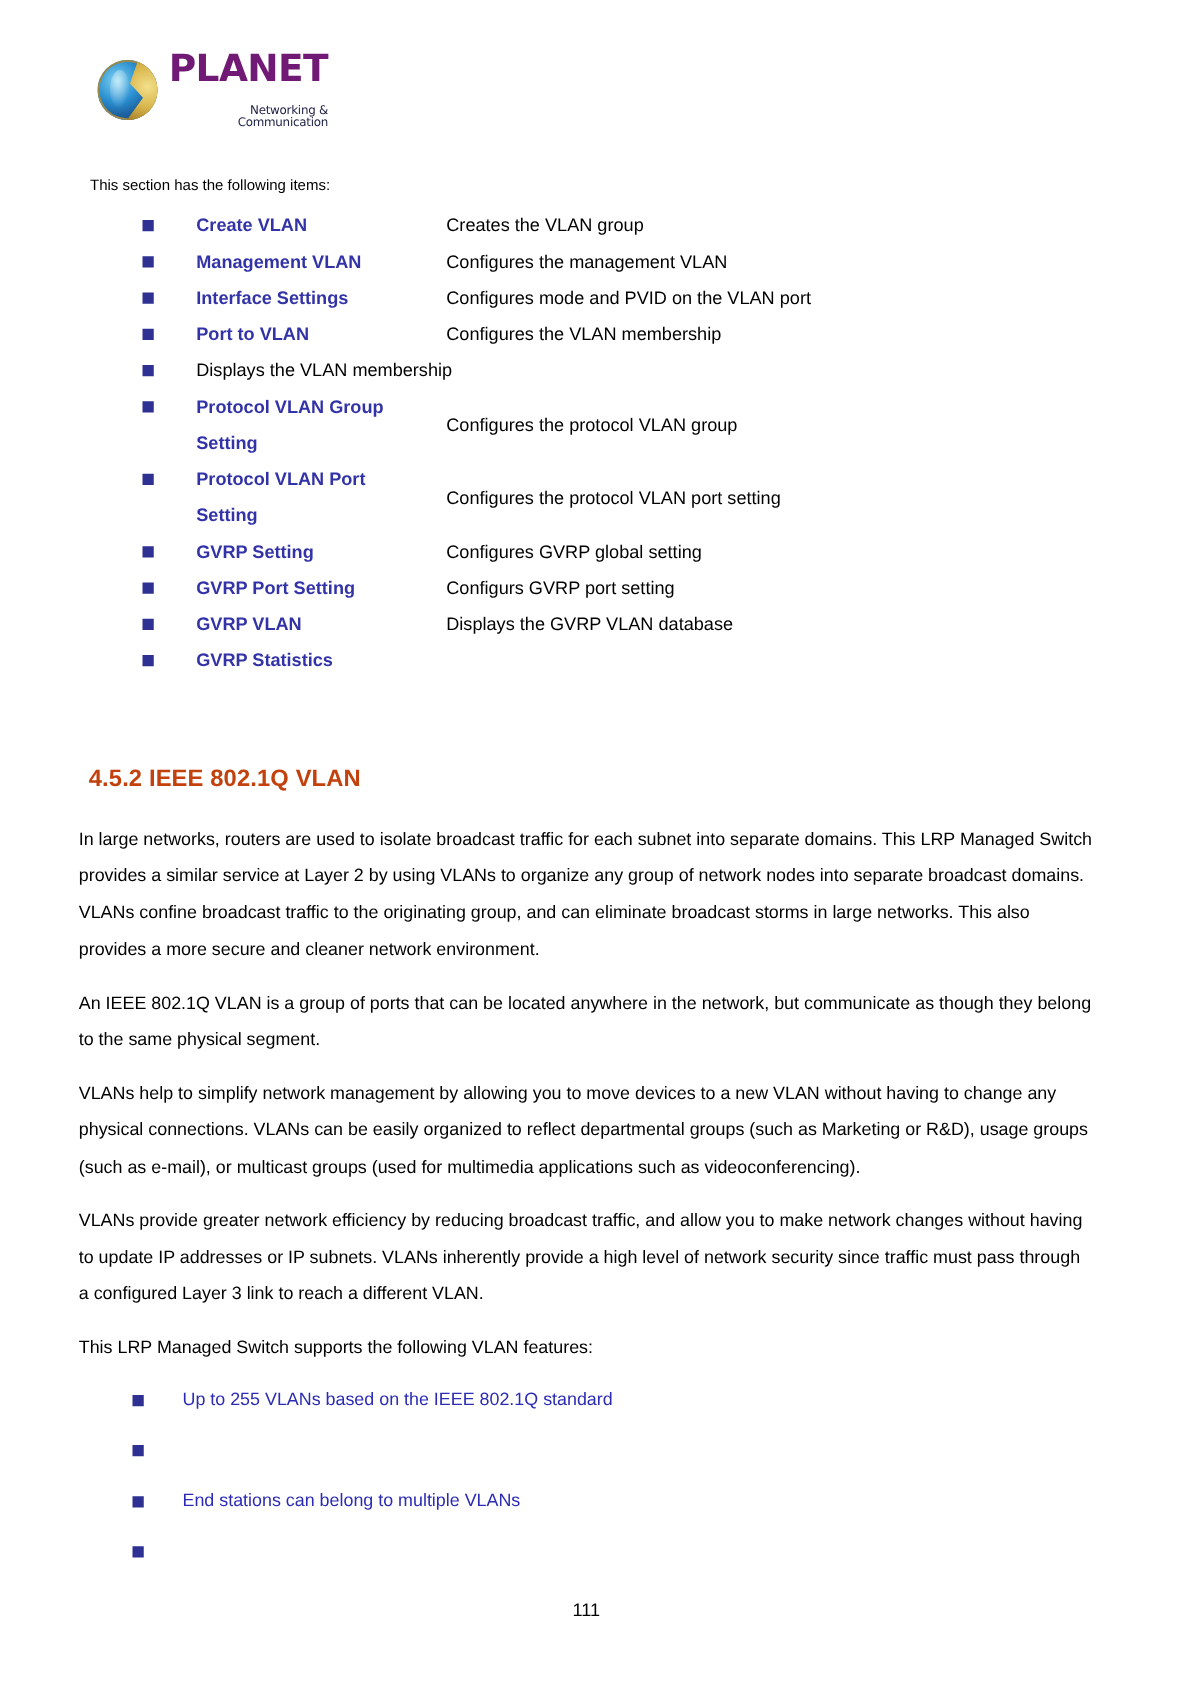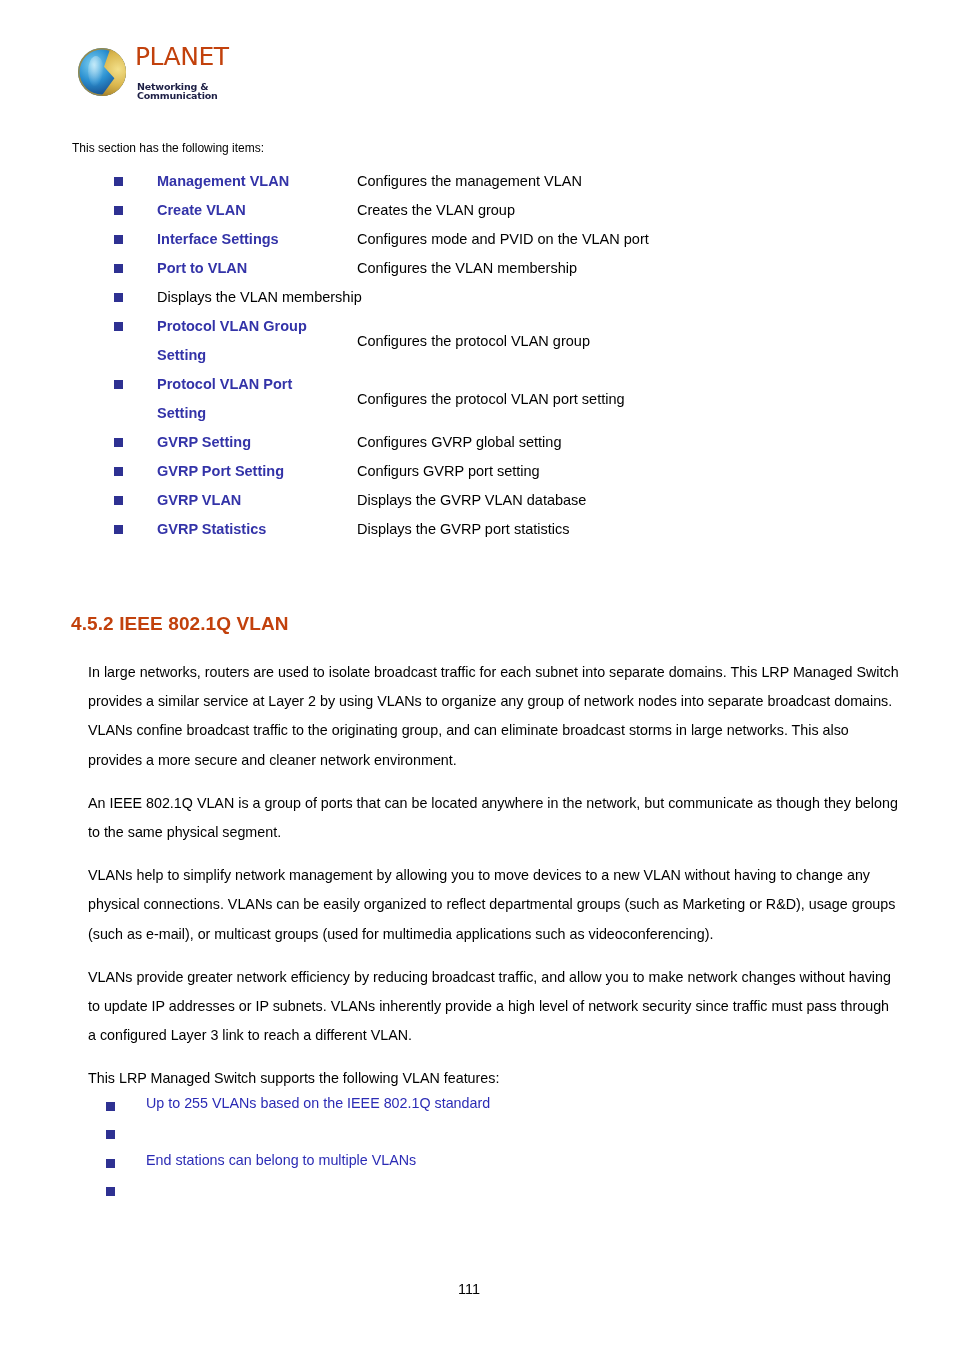--- a/index.html
+++ b/index.html
@@ -55,35 +55,36 @@
     height: 66%;
     background: radial-gradient(ellipse at 40% 30%, rgba(255,255,255,.55) 0%, rgba(255,255,255,0) 70%);
     border-radius: 50%;
   }
   .logo-text {
     margin-left: 9px;
     line-height: 1;
   }
   .logo-word {
     font-family: "DejaVu Sans", sans-serif;
-    font-weight: normal;
-    font-size: 25px;
+    font-weight: bold;
+    font-size: 30px;
     letter-spacing: -0.5px;
-    color: #c2410c;
+    color: #701a75;
     display: block;
   }
   .logo-tag {
     font-family: "DejaVu Sans", sans-serif;
-    font-weight: bold;
+    font-weight: normal;
     font-size: 9.5px;
     letter-spacing: -0.2px;
     color: #1d1f45;
     display: block;
     margin-top: 13px;
     margin-left: 2px;
+    text-align: right;
   }
 
   
   .intro {
     position: absolute;
     left: 72px;
     top: 141px;
     font-size: 12px;
     color: #000;
   }
@@ -146,43 +147,44 @@
     top: 613px;
     font-size: 19px;
     font-weight: bold;
     color: #c2410c;
     letter-spacing: 0.1px;
   }
 
   
   .body-wrap {
     position: absolute;
-    left: 88px;
+    left: 63px;
     top: 658px;
     width: 812px;
   }
   .para {
     font-size: 14.3px;
     line-height: 29.2px;
     color: #000;
     text-align: left;
     margin: 0 0 14px 0;
   }
 
   
   .features {
     position: absolute;
     left: 71px;
     top: 1089px;
     width: 812px;
   }
   .feat-row {
     display: flex;
-    align-items: center;
+    align-items: flex-end;
     height: 28.5px;
+    margin-top: 12px;
   }
   .feat-bullet-cell {
     width: 40px;
     flex: 0 0 40px;
     padding-top: 5px;
     padding-left: 35px;
     box-sizing: content-box;
   }
   .feat-text {
     font-size: 14.3px;
@@ -213,34 +215,34 @@
   </div>
 </div>
 
 <div class="intro">This section has the following items:</div>
 
 <div class="items">
 
   <div class="item-row">
     <div class="item-bullet-cell"><span class="sq"></span></div>
     <div class="item-link-cell">
+        <div class="item-link">Create VLAN</div>
+      </div>
+    <div class="item-desc-cell">
+        <div class="item-desc">Creates the VLAN group</div>
+      </div>
+  </div>
+
+  <div class="item-row">
+    <div class="item-bullet-cell"><span class="sq"></span></div>
+    <div class="item-link-cell">
         <div class="item-link">Management VLAN</div>
       </div>
     <div class="item-desc-cell">
         <div class="item-desc">Configures the management VLAN</div>
-      </div>
-  </div>
-
-  <div class="item-row">
-    <div class="item-bullet-cell"><span class="sq"></span></div>
-    <div class="item-link-cell">
-        <div class="item-link">Create VLAN</div>
-      </div>
-    <div class="item-desc-cell">
-        <div class="item-desc">Creates the VLAN group</div>
       </div>
   </div>
 
   <div class="item-row">
     <div class="item-bullet-cell"><span class="sq"></span></div>
     <div class="item-link-cell">
         <div class="item-link">Interface Settings</div>
       </div>
     <div class="item-desc-cell">
         <div class="item-desc">Configures mode and PVID on the VLAN port</div>
@@ -313,23 +315,20 @@
       </div>
     <div class="item-desc-cell">
         <div class="item-desc">Displays the GVRP VLAN database</div>
       </div>
   </div>
 
   <div class="item-row">
     <div class="item-bullet-cell"><span class="sq"></span></div>
     <div class="item-link-cell">
         <div class="item-link">GVRP Statistics</div>
-      </div>
-    <div class="item-desc-cell">
-        <div class="item-desc">Displays the GVRP port statistics</div>
       </div>
   </div>
 
 </div>
 
 <div class="sec-head">4.5.2 IEEE 802.1Q VLAN</div>
 
 <div class="body-wrap">
   <p class="para">In large networks, routers are used to isolate broadcast traffic for each subnet into separate domains. This LRP Managed Switch provides a similar service at Layer 2 by using VLANs to organize any group of network nodes into separate broadcast domains. VLANs confine broadcast traffic to the originating group, and can eliminate broadcast storms in large networks. This also provides a more secure and cleaner network environment.</p>
   <p class="para">An IEEE 802.1Q VLAN is a group of ports that can be located anywhere in the network, but communicate as though they belong to the same physical segment.</p>

